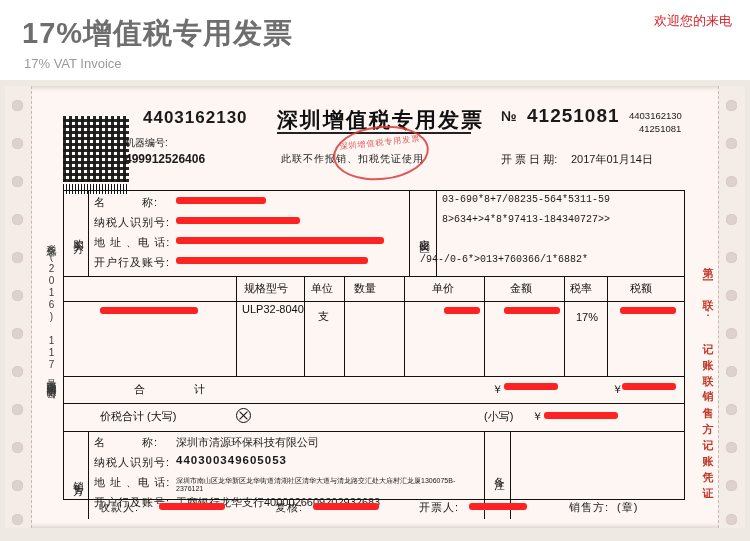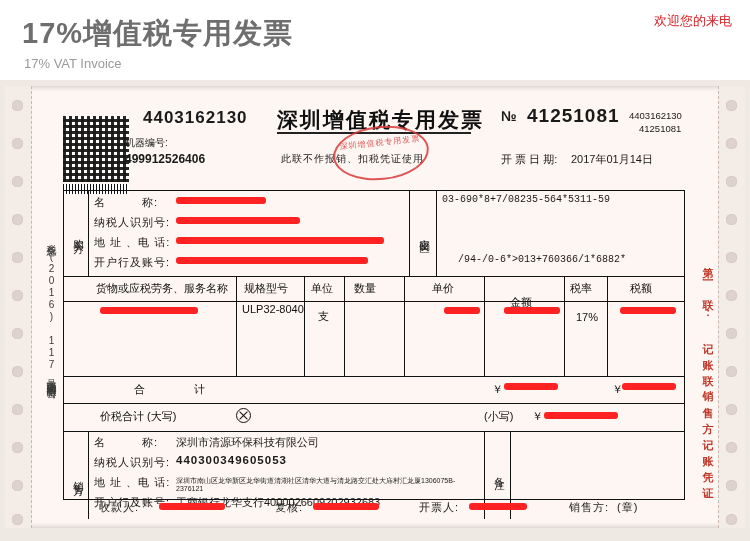--- a/index.html
+++ b/index.html
@@ -261,36 +261,36 @@
         <div class="lbl" style="left:30px;top:24px">纳税人识别号:</div>
         <div class="lbl" style="left:30px;top:44px">地 址 、电 话:</div>
         <div class="lbl" style="left:30px;top:64px">开户行及账号:</div>
 
         <div class="redstroke" style="left:112px;top:6px;width:90px"></div>
         <div class="redstroke" style="left:112px;top:26px;width:124px"></div>
         <div class="redstroke" style="left:112px;top:46px;width:208px"></div>
         <div class="redstroke" style="left:112px;top:66px;width:192px"></div>
 
         <div class="pw" style="left:378px;top:2px">03-690*8+7/08235-564*5311-59</div>
-        <div class="pw" style="left:394px;top:62px">/94-/0-6*&gt;013+760366/1*6882*</div>
+        <div class="pw" style="left:378px;top:22px">8&gt;634+&gt;4*8*97413-184340727&gt;&gt;</div>
+        <div class="pw" style="left:356px;top:62px">/94-/0-6*&gt;013+760366/1*6882*</div>
 
         <div class="vline" style="left:172px;top:85px;height:100px"></div>
         <div class="vline" style="left:240px;top:85px;height:100px"></div>
         <div class="vline" style="left:280px;top:85px;height:100px"></div>
         <div class="vline" style="left:340px;top:85px;height:100px"></div>
         <div class="vline" style="left:420px;top:85px;height:100px"></div>
         <div class="vline" style="left:500px;top:85px;height:100px"></div>
         <div class="vline" style="left:543px;top:85px;height:100px"></div>
 
-        <div class="cellbox" style="left:32px;top:90px">货物或应税劳务、服务名称</div>
         <div class="cellbox" style="left:180px;top:90px">规格型号</div>
         <div class="cellbox" style="left:247px;top:90px">单位</div>
         <div class="cellbox" style="left:290px;top:90px">数量</div>
         <div class="cellbox" style="left:368px;top:90px">单价</div>
-        <div class="cellbox" style="left:446px;top:104px">金额</div>
+        <div class="cellbox" style="left:446px;top:90px">金额</div>
         <div class="cellbox" style="left:506px;top:90px">税率</div>
         <div class="cellbox" style="left:566px;top:90px">税额</div>
 
         <div class="redstroke" style="left:36px;top:116px;width:98px"></div>
         <div class="cellbox" style="left:178px;top:112px">ULP32-8040</div>
         <div class="cellbox" style="left:254px;top:118px">支</div>
         <div class="redstroke" style="left:380px;top:116px;width:36px"></div>
         <div class="redstroke" style="left:440px;top:116px;width:56px"></div>
         <div class="cellbox" style="left:512px;top:120px">17%</div>
         <div class="redstroke" style="left:556px;top:116px;width:56px"></div>

